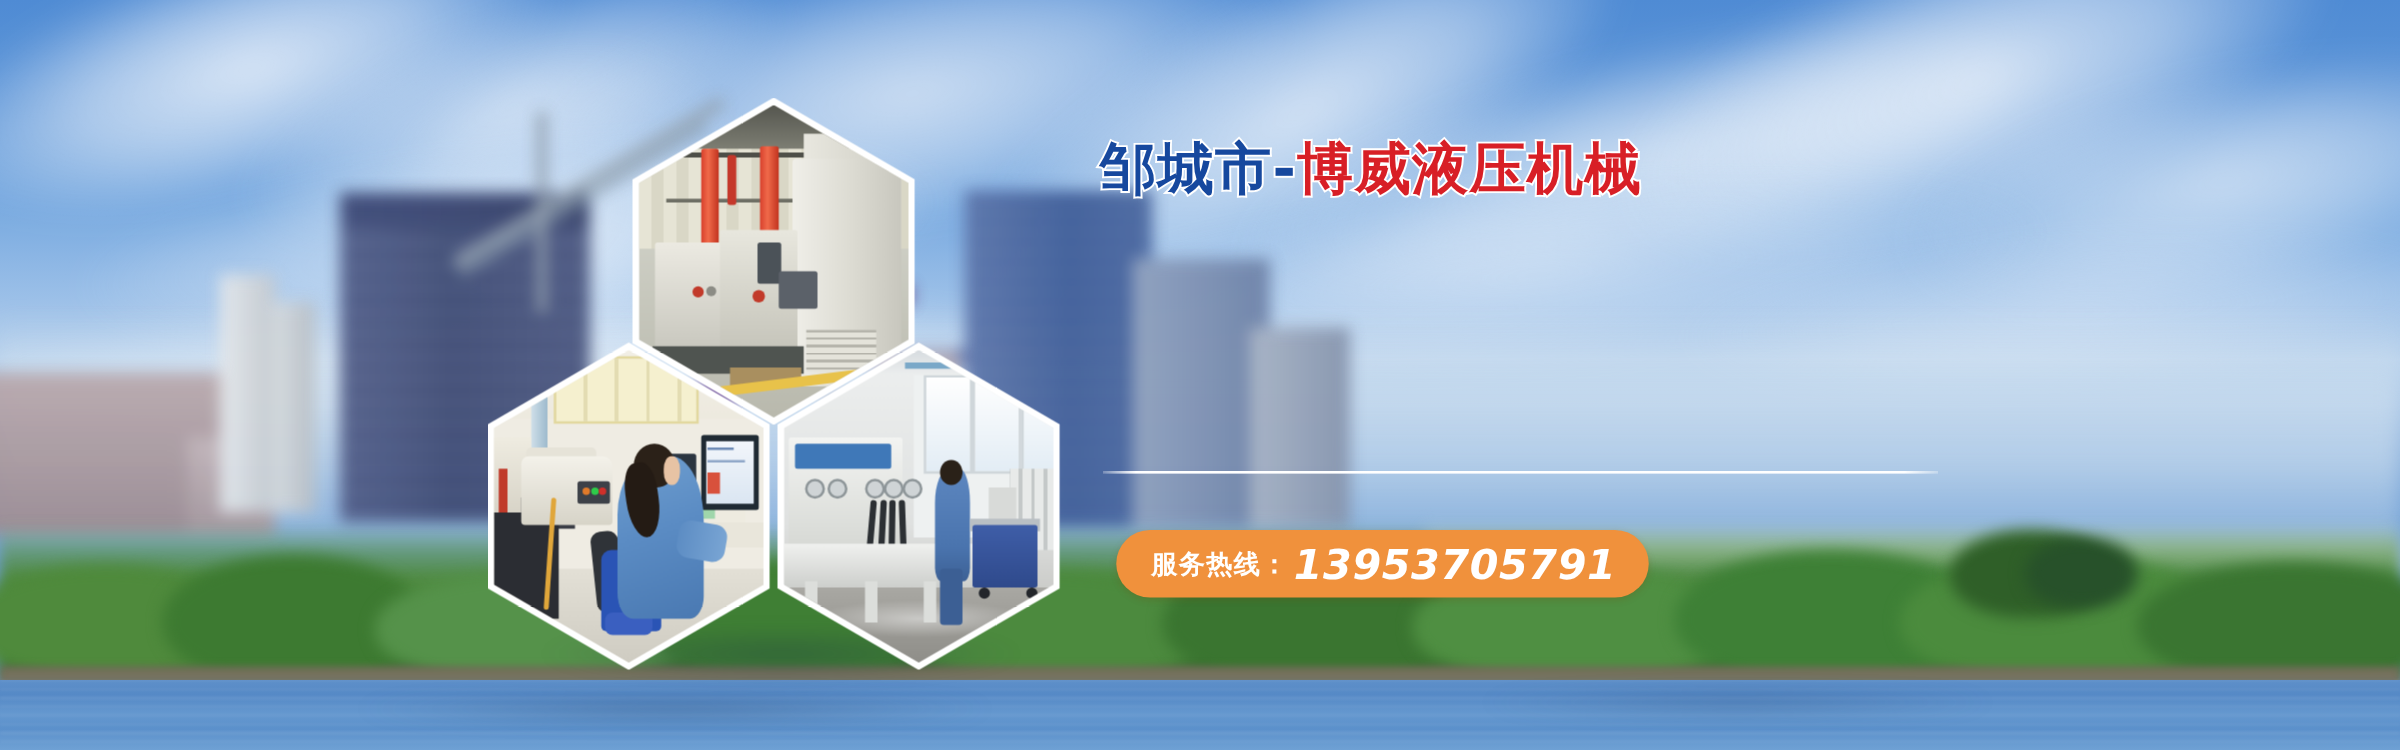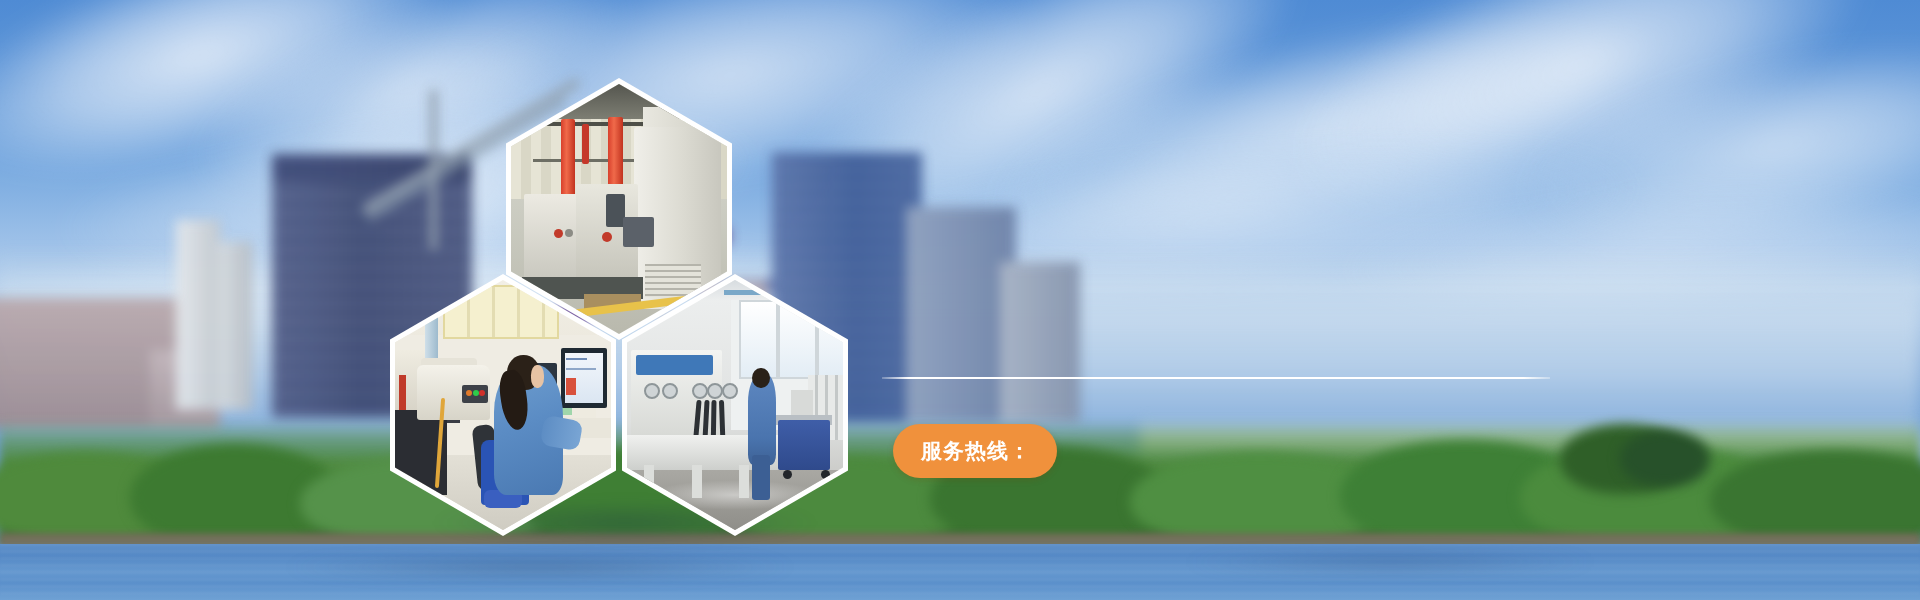--- a/index.html
+++ b/index.html
@@ -535,22 +535,24 @@
           <div class="cart"></div>
           <div class="cart-w cw1"></div>
           <div class="cart-w cw2"></div>
         </div>
       </div>
     </div>
 
   </div>
 
   <div class="content">
+    <h1 class="headline"><span class="part-a">邹城市-</span><span class="part-b">博威液压机械</span></h1>
 
   </div>
 
   <div class="divider"></div>
 
   <div class="hotline">
     <span class="hotline-label">服务热线：</span>
+    <span class="hotline-number">13953705791</span>
   </div>
 
 </div>
 
 </body></html>

